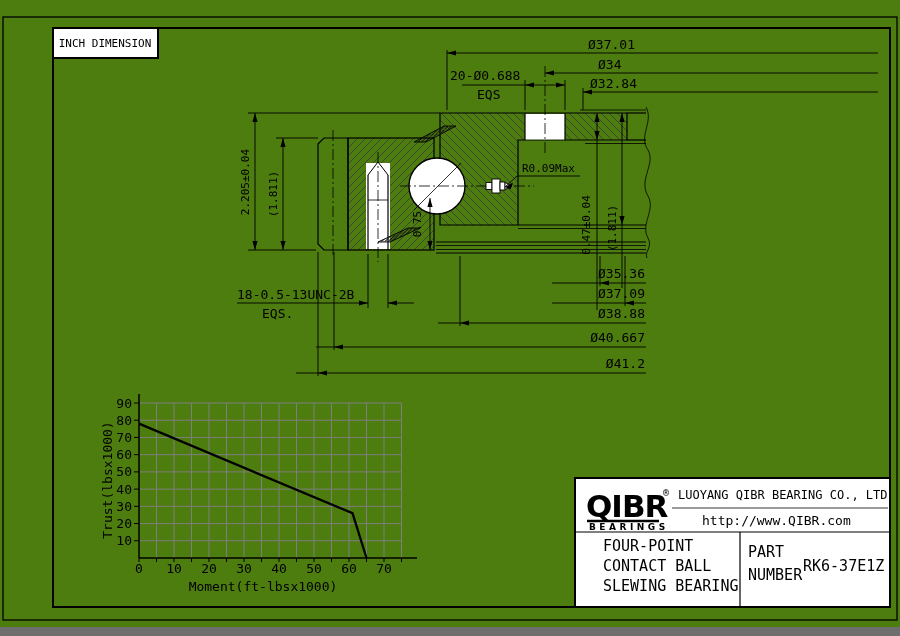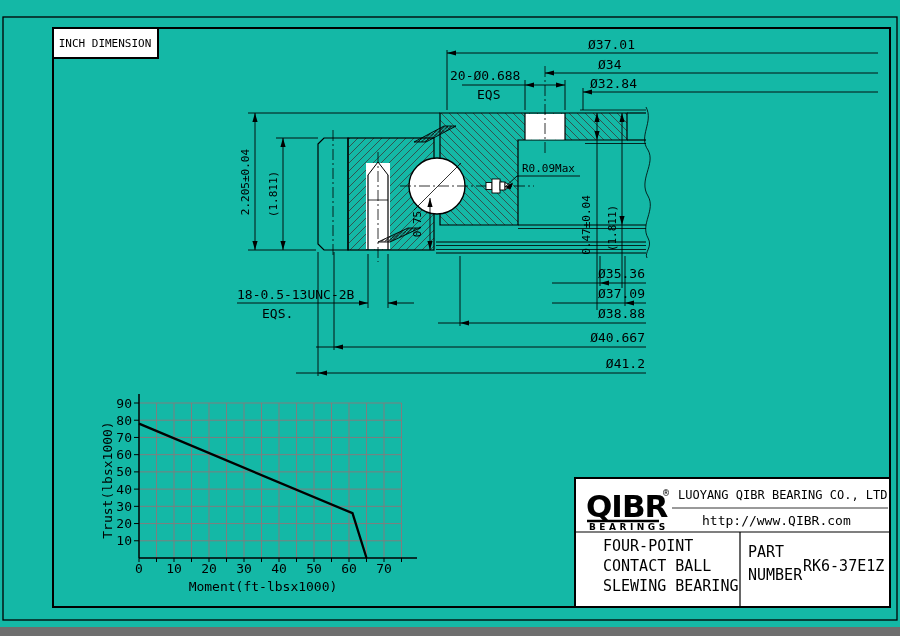--- a/index.html
+++ b/index.html
@@ -1,16 +1,16 @@
 <!DOCTYPE html>
 <html><head>
 <meta charset="utf-8">
 <style>
   html,body{margin:0;padding:0;background:#fff;}
-  #sheet{position:relative;width:900px;height:636px;background:#14b8a6;overflow:hidden;}
+  #sheet{position:relative;width:900px;height:636px;background:#4d7c0f;overflow:hidden;}
   svg{position:absolute;top:0;left:0;}
   text{font-family:"DejaVu Sans Mono","Liberation Mono",monospace;fill:#000;}
   .dt{font-size:13px;}
   .dts{font-size:11px;}
   .ln{stroke:#000;stroke-width:1.2;fill:none;}
   .thin{stroke:#000;stroke-width:0.8;fill:none;}
   .dim{stroke:#000;stroke-width:0.9;fill:none;}
   .cl{stroke:#000;stroke-width:0.8;fill:none;stroke-dasharray:11 3 2 3;}
   .arr{fill:#000;stroke:none;}
   .grid{stroke:#7e7e7e;stroke-width:1;}

